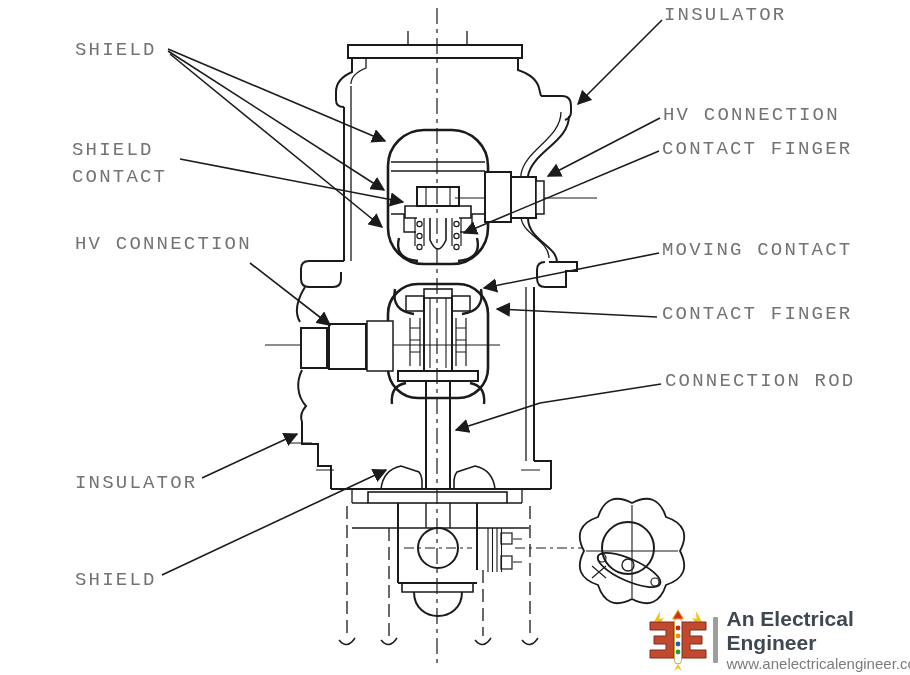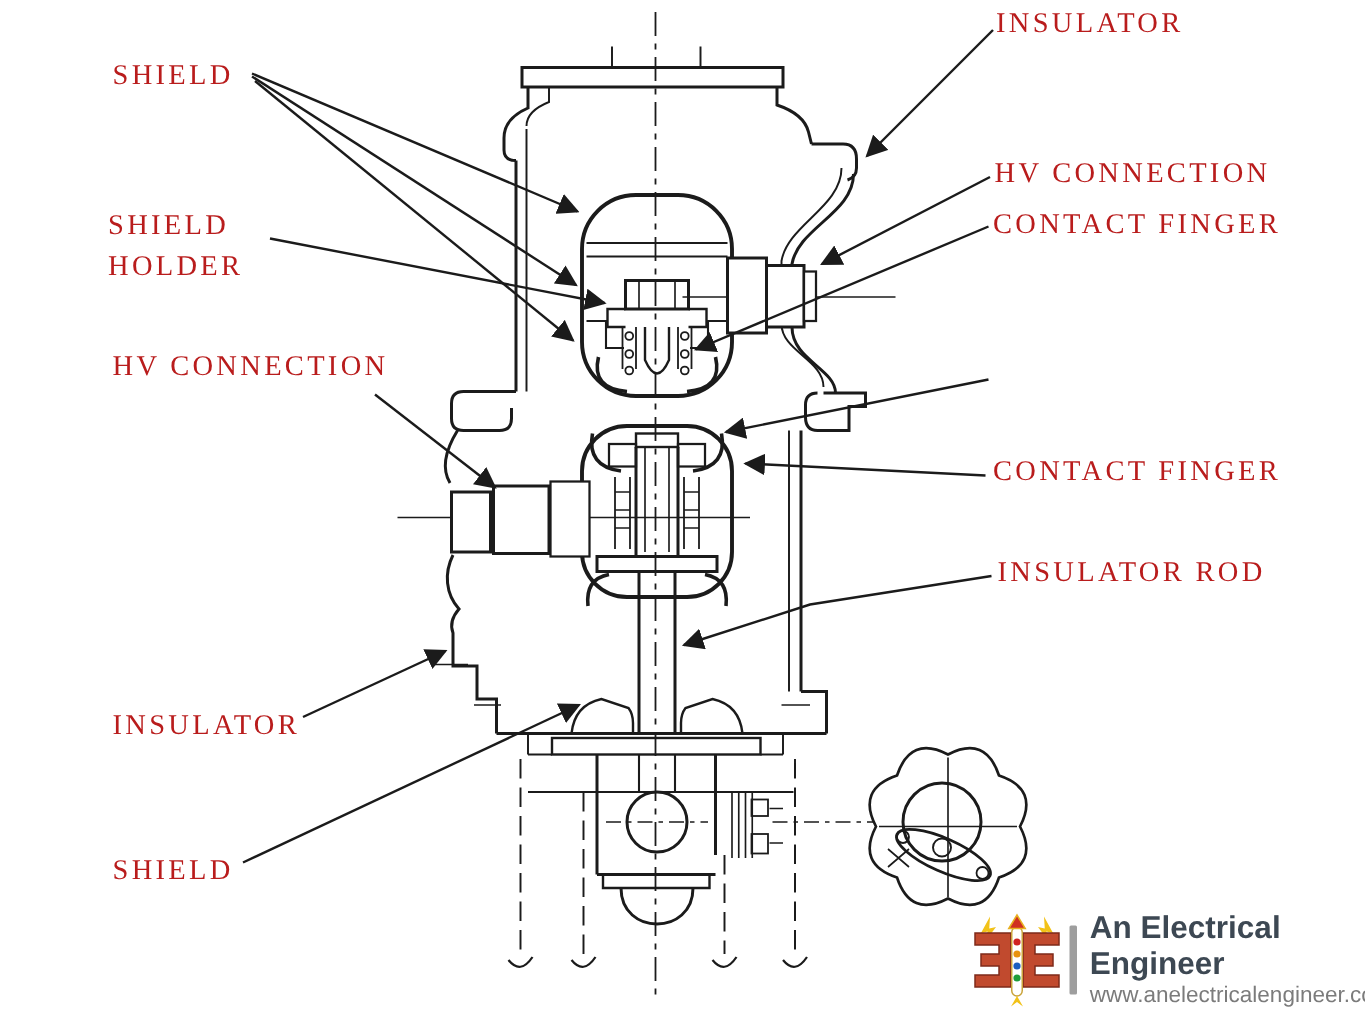--- a/index.html
+++ b/index.html
@@ -3,21 +3,21 @@
 <meta charset="utf-8">
 <style>
   html,body{margin:0;padding:0;background:#ffffff;}
   .stage{
     position:relative;width:910px;height:675px;background:#ffffff;
     overflow:hidden;font-family:"DejaVu Sans Mono",monospace;
   }
   .stage svg.art{position:absolute;left:0;top:0;}
   .lbl{
     position:absolute;font-size:19px;line-height:1;letter-spacing:2.2px;
-    color:#b91c1c;white-space:nowrap;font-family:Liberation Serif, serif;
+    color:#737373;white-space:nowrap;font-family:Liberation Mono, monospace;
   }
   .brand{
     position:absolute;left:646px;top:607px;display:flex;align-items:center;
   }
   .brand .embox{width:64px;height:64px;flex:0 0 auto;}
   .brand .bar{width:5px;height:46px;background:#9e9e9e;margin:0 9px 0 3px;border-radius:1px;}
   .brand .txt{display:flex;flex-direction:column;justify-content:center;}
   .brand .title{
     font-family:"Liberation Sans",sans-serif;font-weight:bold;font-size:21px;
     color:#3d4853;line-height:1.15;
@@ -159,29 +159,30 @@
       <path d="M659 253 L484 288" marker-end="url(#arrow)"></path>
       <path d="M657 317 L497 309" marker-end="url(#arrow)"></path>
       <path d="M661 384 L540 403 L456 430" marker-end="url(#arrow)"></path>
       <path d="M202 478 L297 434" marker-end="url(#arrow)"></path>
       <path d="M162 575 L386 470" marker-end="url(#arrow)"></path>
     </g>
   </svg>
 
   <div class="lbl" style="left:75px;top:41px">SHIELD</div>
   <div class="lbl" style="left:72px;top:141px">SHIELD</div>
-  <div class="lbl" style="left:72px;top:168px">HOLDER</div>
+  <div class="lbl" style="left:72px;top:168px">CONTACT</div>
   <div class="lbl" style="left:75px;top:235px">HV CONNECTION</div>
   <div class="lbl" style="left:75px;top:474px">INSULATOR</div>
   <div class="lbl" style="left:75px;top:571px">SHIELD</div>
   <div class="lbl" style="left:664px;top:6px">INSULATOR</div>
   <div class="lbl" style="left:663px;top:106px">HV CONNECTION</div>
   <div class="lbl" style="left:662px;top:140px">CONTACT FINGER</div>
+  <div class="lbl" style="left:662px;top:241px">MOVING CONTACT</div>
   <div class="lbl" style="left:662px;top:305px">CONTACT FINGER</div>
-  <div class="lbl" style="left:665px;top:372px">INSULATOR ROD</div>
+  <div class="lbl" style="left:665px;top:372px">CONNECTION ROD</div>
 
   <div class="brand">
     <svg class="embox" viewBox="0 0 64 64">
       <polygon points="14,3 8,14 12.5,13 9,22 18,10 13.5,11" fill="#f2c218"></polygon>
       <polygon points="50,3 56,14 51.5,13 55,22 46,10 50.5,11" fill="#f2c218"></polygon>
       <path d="M28 14 H4 V22 H20 V28 H8 V36 H20 V42 H4 V50 H28 Z" fill="#c14a2e" stroke="#7e2a1a" stroke-width="1"></path>
       <path d="M36 14 H60 V22 H44 V28 H56 V36 H44 V42 H60 V50 H36 Z" fill="#c14a2e" stroke="#7e2a1a" stroke-width="1"></path>
       <rect x="28.5" y="10" width="7" height="46" rx="3.5" fill="#ffffff" stroke="#caa43c" stroke-width="1"></rect>
       <polygon points="32,2 26.5,11 37.5,11" fill="#d03020" stroke="#e8b020" stroke-width="1"></polygon>
       <circle cx="32" cy="20" r="2.4" fill="#d02222"></circle>

